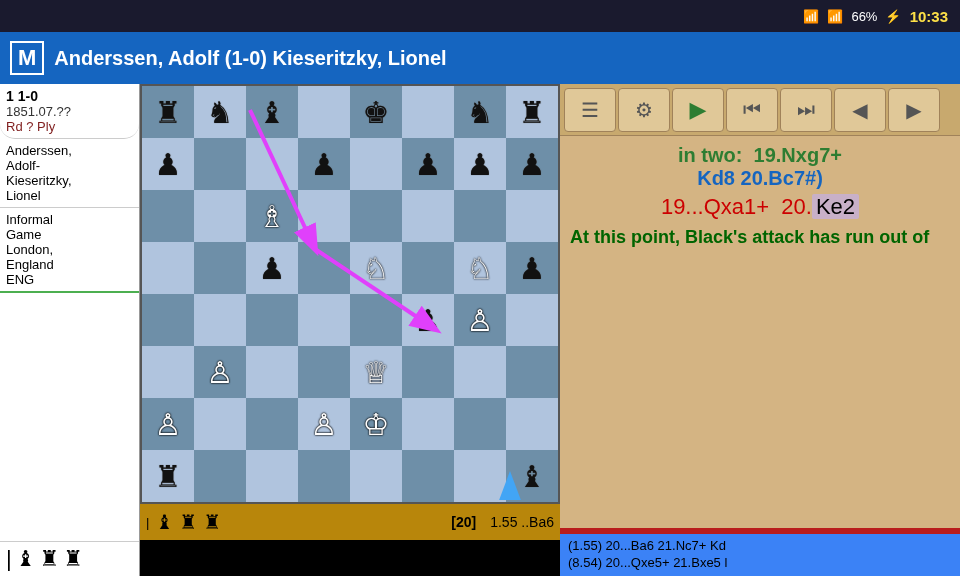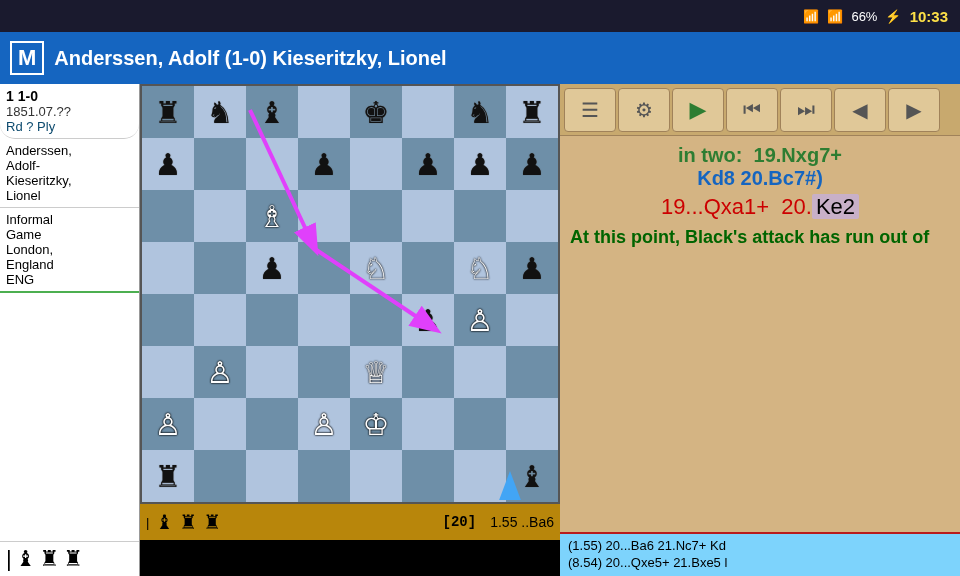--- a/index.html
+++ b/index.html
@@ -66,21 +66,21 @@
       border-right: 1px solid #999;
       flex-shrink: 0;
     }
     .sidebar-game-info {
       padding: 4px 6px;
       border-bottom: 1px solid #ccc;
       border-radius: 15px;
     }
     .sidebar-game-info .result { font-weight: bold; font-size: 14px; }
     .sidebar-game-info .date { color: #333; }
-    .sidebar-game-info .rd { color: #0c4a6e; }
+    .sidebar-game-info .rd { color: #7f1d1d; }
     .sidebar-players {
       padding: 4px 6px;
       border-bottom: 1px solid #ccc;
     }
     .sidebar-event {
       padding: 4px 6px;
       border-bottom: 2px solid #4CAF50;
     }
     .sidebar-bottom {
       padding: 4px 6px;
@@ -196,23 +196,23 @@
     .move-highlight { background: #c8b0c8; padding: 0 4px; border-radius: 2px; }
     .commentary {
       color: #006400;
       font-size: 18px;
       font-weight: bold;
       line-height: 1.3;
     }
 
     
     #bottom-analysis {
-      background: #7dd3fc;
+      background: #3b82f6;
       padding: 4px 8px;
-      border-top: 2px solid #b91c1c;
+      border-top: 6px solid #b91c1c;
       font-size: 13px;
       color: #000;
     }
     .analysis-row { margin-bottom: 2px; }
   </style>
 </head>
 <body>
 
 <div id="status-bar">
   <span class="status-icon">📶</span>
@@ -398,21 +398,21 @@
       <line x1="175" y1="165" x2="295" y2="245" stroke="#e040fb" stroke-width="4" marker-end="url(#arrow-pink)"></line>
 
       <line x1="370" y1="460" x2="370" y2="395" stroke="#42a5f5" stroke-width="4" marker-end="url(#arrow-blue)"></line>
     </svg>
 
     <div id="board-bottom">
       <span>|</span>
       <span style="font-size:20px;">♝</span>
       <span style="font-size:20px;">♜</span>
       <span style="font-size:20px;">♜</span>
-      <span style="margin-left:auto; font-weight:bold; font-size:14px;font-family:Liberation Mono, monospace;">[20]</span>
+      <span style="margin-left:auto; font-weight:bold; font-size:14px;">[20]</span>
       <span style="margin-left:8px; font-size:14px;text-align:center;">1.55 ..Ba6</span>
     </div>
   </div>
 
   <div id="right-panel">
 
     <div id="toolbar">
       <div class="toolbar-btn">
         <span>☰</span>
       </div>

